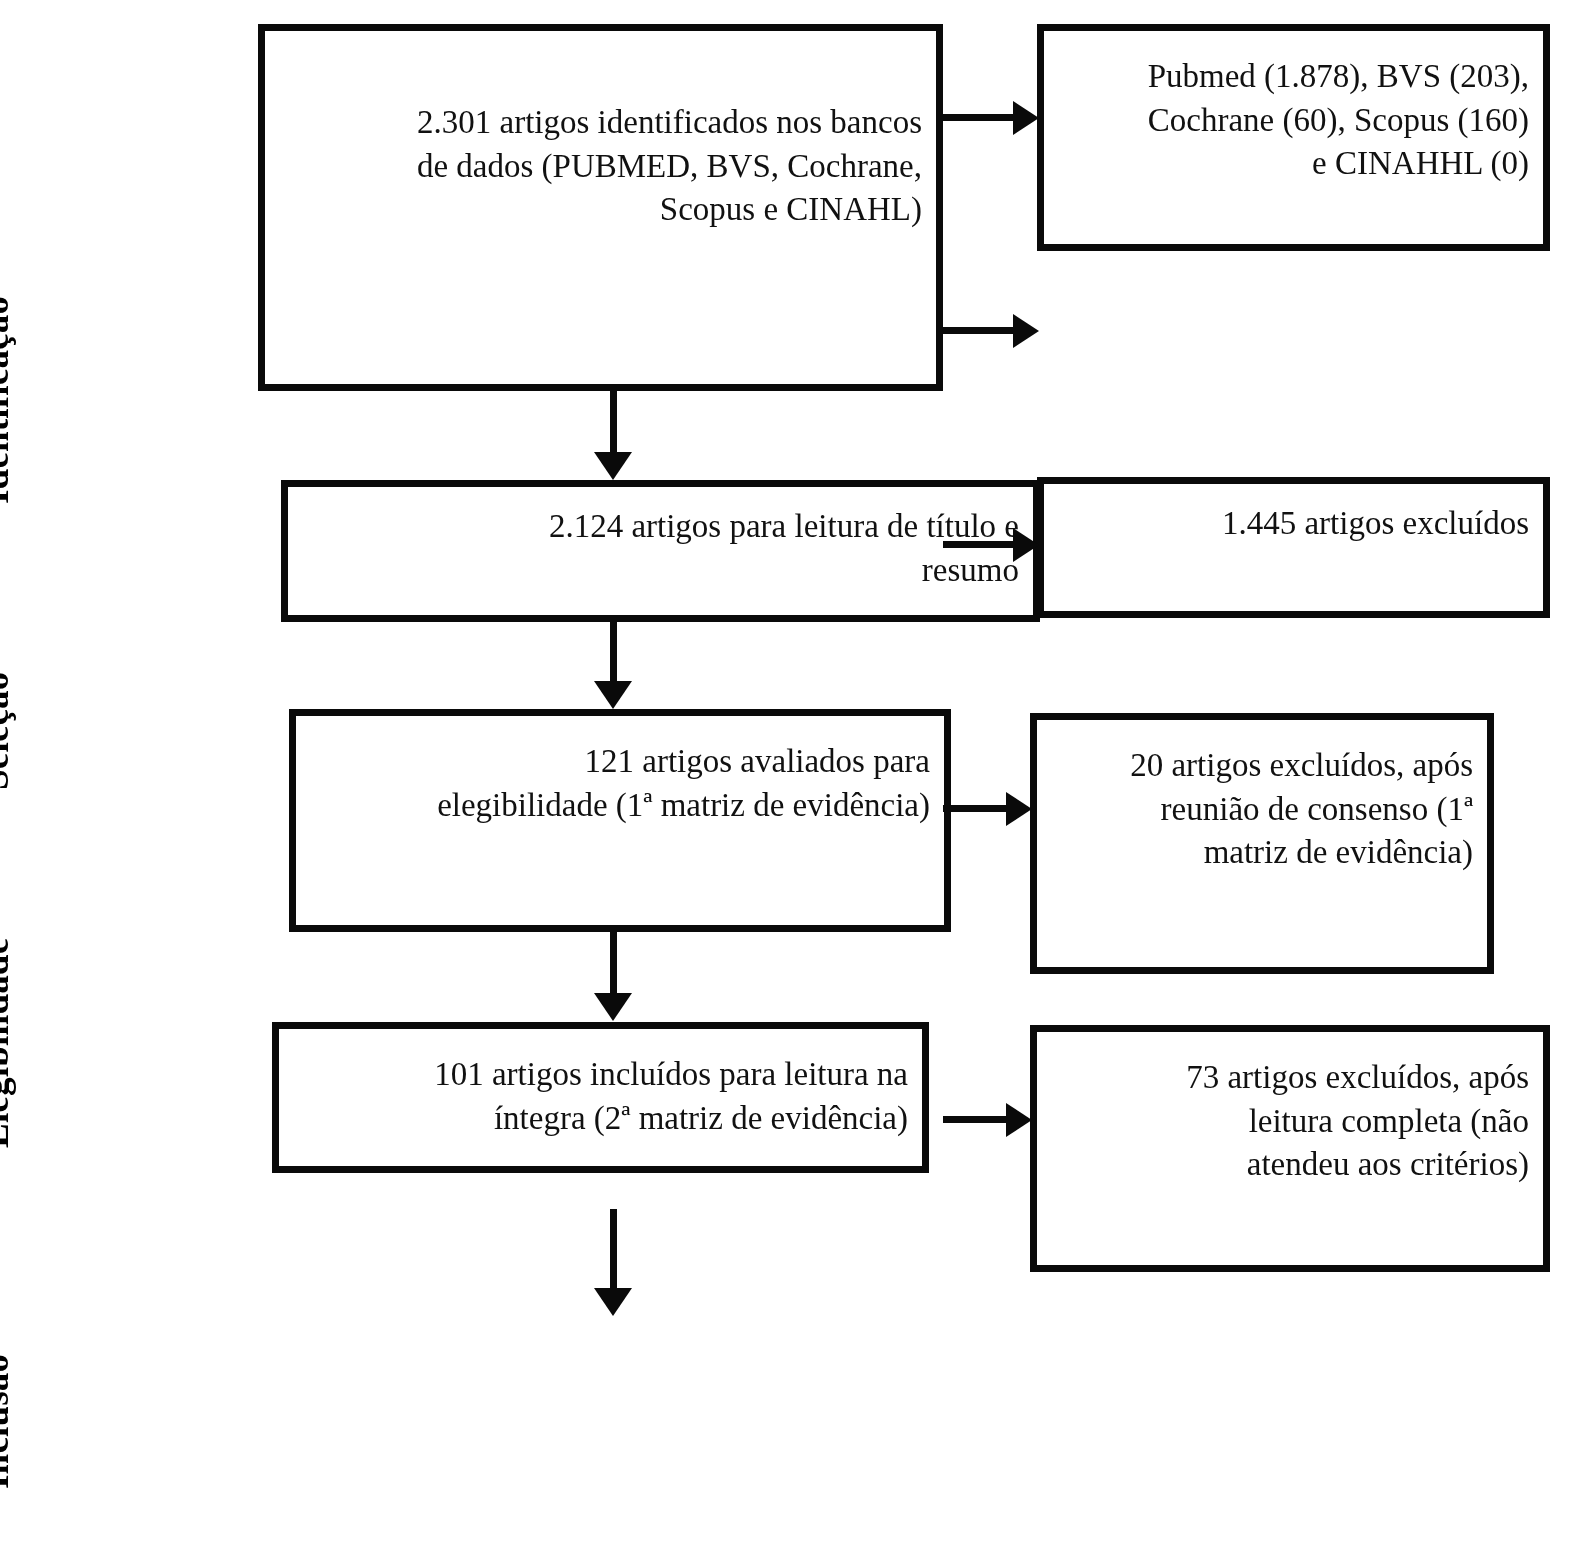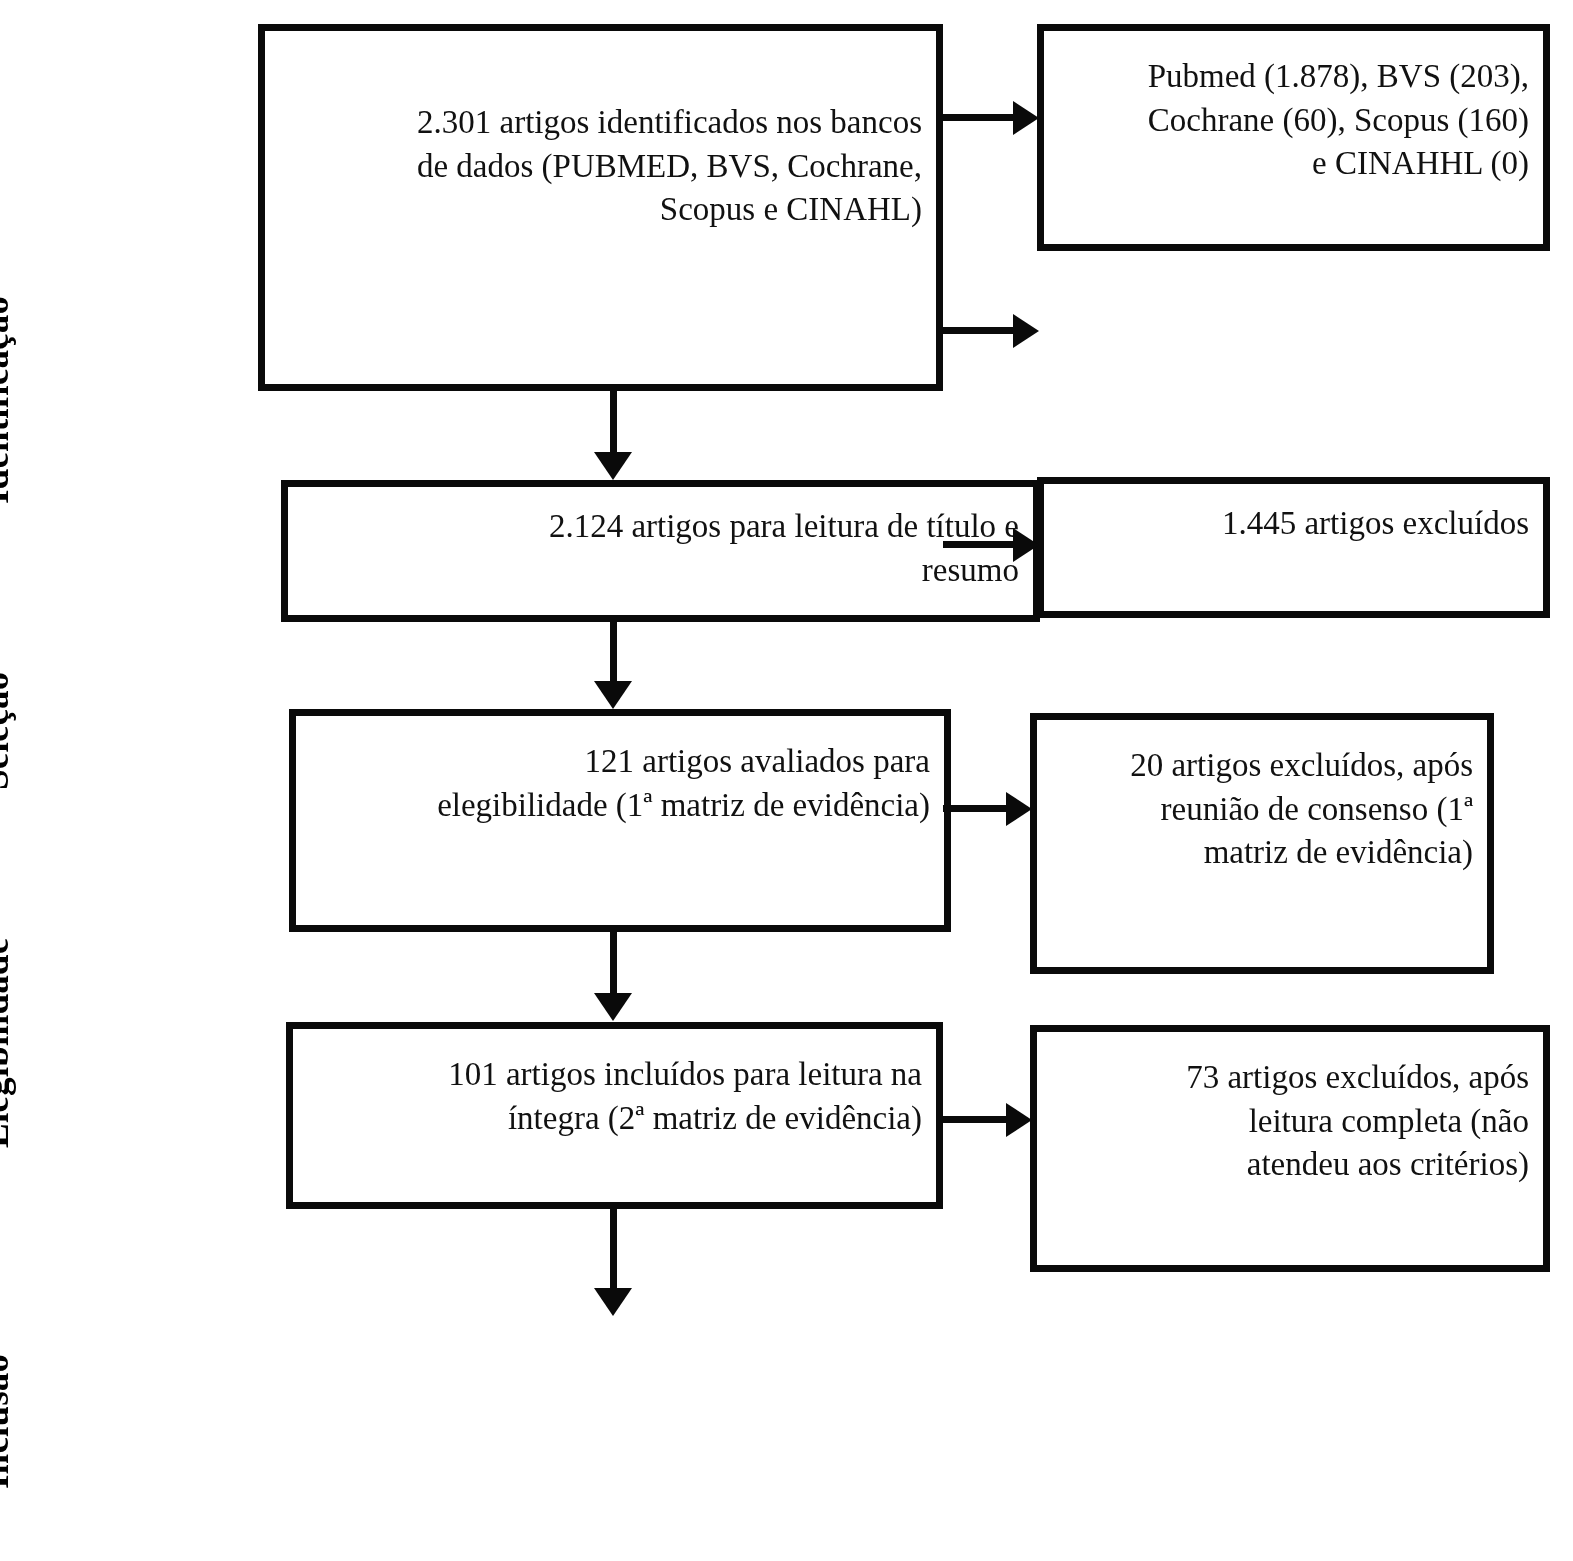--- a/index.html
+++ b/index.html
@@ -144,21 +144,21 @@
 reunião de consenso (1ª
 matriz de evidência)</span>
   </div>
 
   <div class="conn-h-line" style="left:943px; top:805px; width:69px;"></div>
   <div class="arrow-right" style="left:1006px; top:792px;"></div>
 
   <div class="conn-v-line" style="left:610px; top:932px; height:64px;"></div>
   <div class="arrow-down" style="left:594px; top:993px;"></div>
 
-  <div class="flow-box t-pad-24" style="left:286px; top:1022px; width:657px; height:187px;">
+  <div class="flow-box t-pad-24" style="left:272px; top:1022px; width:657px; height:151px;">
     <span class="box-text">101 artigos incluídos para leitura na
 íntegra (2ª matriz de evidência)</span>
   </div>
 
   <div class="flow-box t-pad-24" style="left:1030px; top:1025px; width:520px; height:247px;">
     <span class="box-text">73 artigos excluídos, após
 leitura completa (não
 atendeu aos critérios)</span>
   </div>
 

